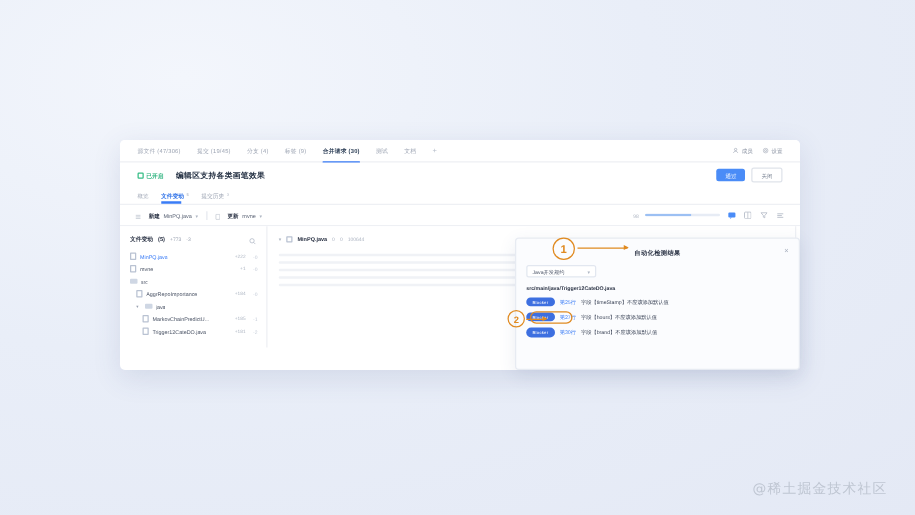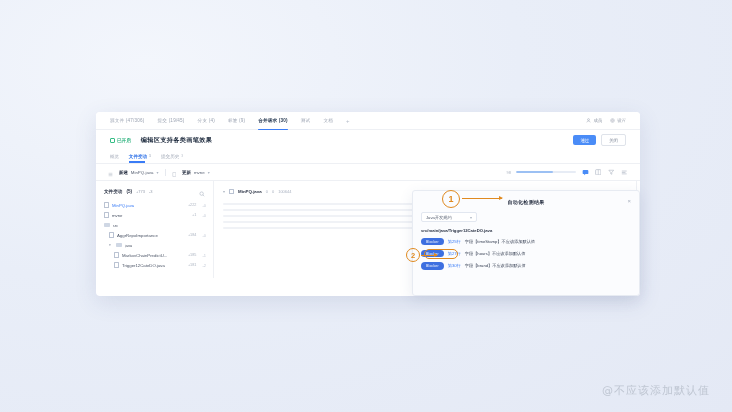--- a/index.html
+++ b/index.html
@@ -462,13 +462,13 @@
 </div>
 
 <div class="anno" style="inset:0;">
   <div class="circ" style="left:442px; top:190px;">1</div>
   <div class="arrow-line" style="left:462px; top:198px; width:40px;"></div>
   <div class="circ small" style="left:406px; top:248px;">2</div>
   <div class="arrow-line" style="left:421px; top:255px; width:16px;"></div>
   <div class="hl-box" style="left:424px; top:249px; width:34px; height:10px;"></div>
 </div>
 
-<div class="watermark">@不应该添加默认值</div>
+<div class="watermark">@稀土掘金技术社区</div>
 
 </body></html>

